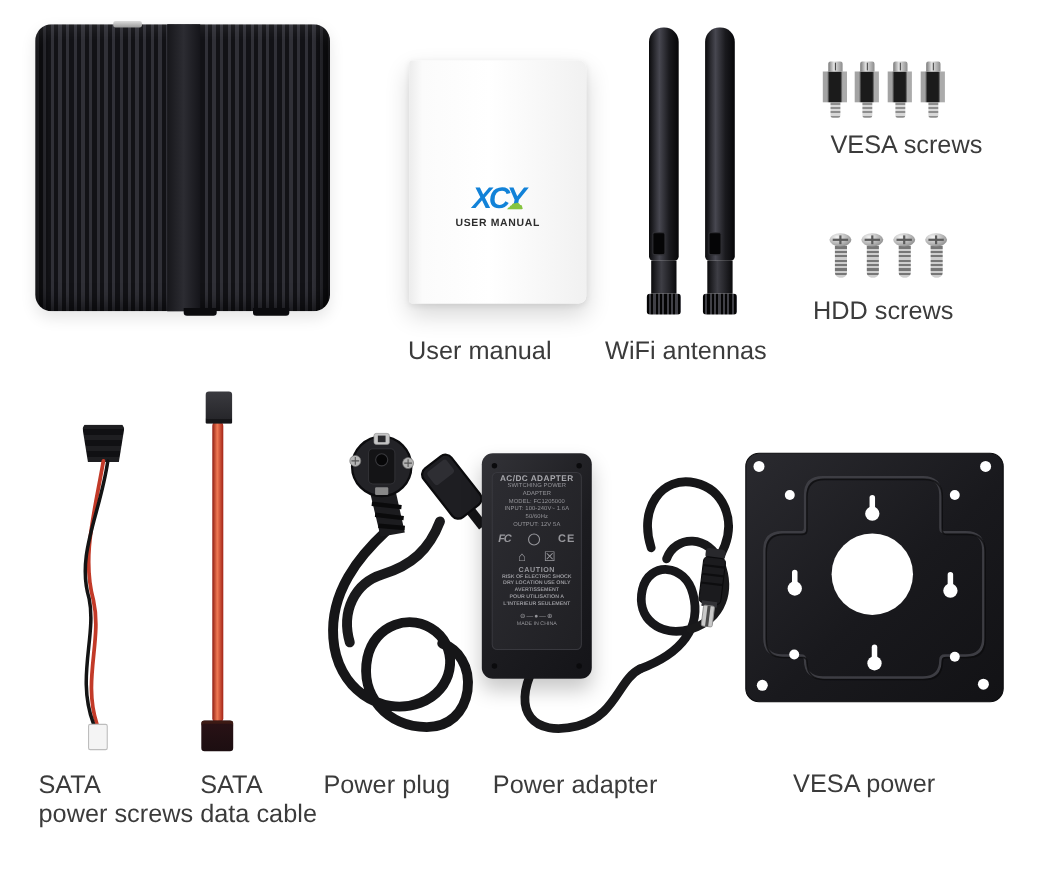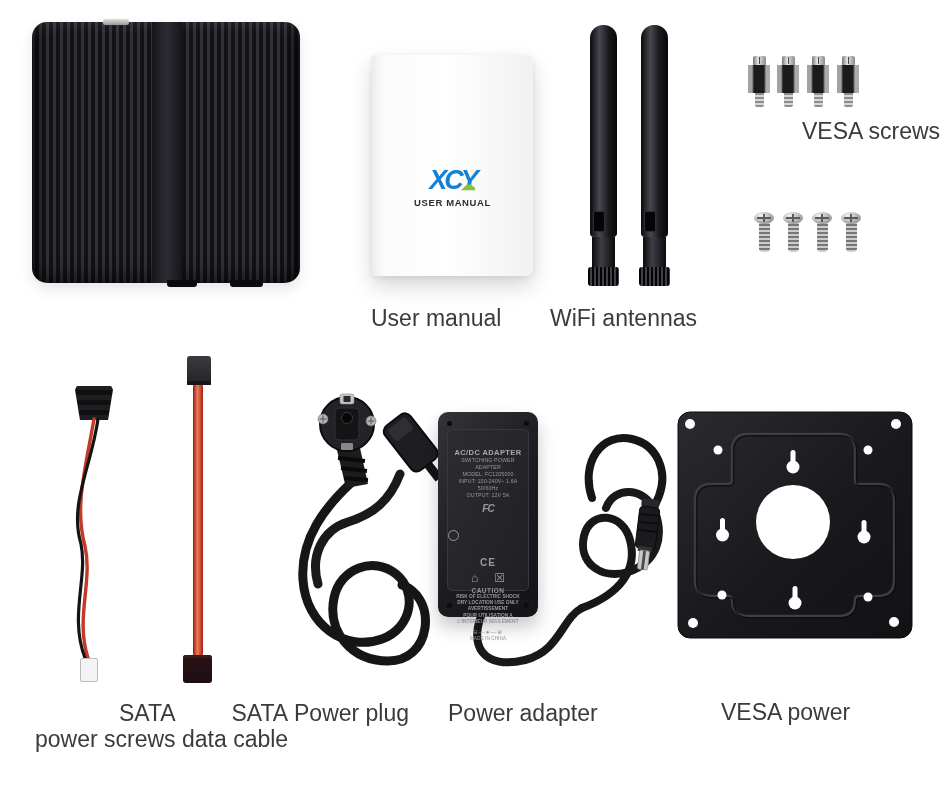--- a/index.html
+++ b/index.html
@@ -1,19 +1,19 @@
 <!DOCTYPE html>
 <html><head>
 <meta charset="utf-8">
 <style>
   html,body{margin:0;padding:0;background:#ffffff;}
   .canvas{position:relative;width:950px;height:791px;background:#ffffff;overflow:hidden;
           font-family:"Liberation Sans",sans-serif;}
   .label{position:absolute;font-size:23px;line-height:26px;color:#3b3b3b;white-space:nowrap;}
-  .label span{display:block;text-align:right;}
+  .label span{display:block;}
   .center{text-align:center;}
 
   
   .minipc{position:absolute;left:32px;top:22px;width:268px;height:261px;border-radius:15px;
     background:
       linear-gradient(90deg, rgba(0,0,0,.55) 0px, rgba(0,0,0,0) 14px, rgba(0,0,0,0) 252px, rgba(0,0,0,.55) 268px),
       repeating-linear-gradient(90deg,#303037 0px,#303037 3px,#121216 3px,#121216 7px);
     box-shadow: inset 0 12px 16px -10px rgba(255,255,255,.10),
                 inset 0 -14px 18px -10px rgba(0,0,0,.65),
                 0 6px 14px rgba(0,0,0,.10);}
@@ -85,24 +85,24 @@
 
   
   .adapter-cable{position:absolute;left:430px;top:402px;z-index:0;}
   .brick{position:absolute;left:438px;top:412px;width:100px;height:205px;border-radius:10px;z-index:1;
     background:linear-gradient(125deg,#333338,#1c1c20 55%,#141418);
     box-shadow:0 10px 18px rgba(0,0,0,.22);}
   .brick-screw{position:absolute;width:5px;height:5px;border-radius:50%;background:#0b0b0d;}
   .bs1{left:9px;top:9px;} .bs2{left:86px;top:9px;} .bs3{left:9px;top:191px;} .bs4{left:86px;top:191px;}
   .plate{position:absolute;left:9px;top:17px;width:82px;height:162px;border-radius:5px;
     background:linear-gradient(115deg,#2c2c31,#202024);border:1px solid #38383e;
-    color:#97979c;text-align:center;box-sizing:border-box;padding-top:18px;}
+    color:#97979c;text-align:center;box-sizing:border-box;padding-top:0;}
   .pl-title{font-size:7.5px;font-weight:bold;letter-spacing:.4px;color:#a8a8ad;}
   .pl-line{font-size:5.3px;line-height:7px;letter-spacing:.1px;}
-  .pl-marks{display:flex;justify-content:center;gap:16px;margin:4px 0 3px;flex-direction:column;}
+  .pl-marks{display:flex;justify-content:center;align-items:center;gap:16px;margin:4px 0 3px;}
   .pl-fcc{font-size:10px;font-weight:bold;font-style:italic;letter-spacing:-1px;}
   .pl-rohs{width:9px;height:9px;border:1px solid #97979c;border-radius:50%;display:inline-block;}
   .pl-ce{font-size:10px;font-weight:bold;letter-spacing:1px;}
   .pl-icons{display:flex;justify-content:center;gap:16px;margin:1px 0 2px;font-size:12px;color:#9a9a9f;}
   .pl-caution{font-size:6.5px;font-weight:bold;letter-spacing:.5px;margin-top:1px;}
   .pl-cline{font-size:4.8px;line-height:6.2px;font-weight:bold;}
   .pl-polar{font-size:6px;margin-top:3px;letter-spacing:1px;}
   .pl-made{font-size:4.8px;margin-top:1px;}
 
   
@@ -155,38 +155,39 @@
   <div class="standoff so3">
     <div class="so-head"></div>
     <div class="so-body"></div>
     <div class="so-stud"></div>
     </div>
   <div class="standoff so4">
     <div class="so-head"></div>
     <div class="so-body"></div>
     <div class="so-stud"></div>
     </div>
-  <div class="label" style="left:755px;top:118px;margin-left:47px;">VESA screws</div>
+  <div class="label" style="left:755px;top:118px;">VESA screws</div>
 
   <div class="hddscrew hs1">
     <div class="hs-head"></div>
     <div class="hs-shank"></div>
     </div>
   <div class="hddscrew hs2">
     <div class="hs-head"></div>
     <div class="hs-shank"></div>
     </div>
   <div class="hddscrew hs3">
     <div class="hs-head"></div>
     <div class="hs-shank"></div>
     </div>
   <div class="hddscrew hs4">
     <div class="hs-head"></div>
     <div class="hs-shank"></div>
     </div>
+  <div class="label" style="left:739px;top:269px;">HDD screws</div>
 
   <div class="satapower">
     <div class="sp-conn"></div>
     <svg width="70" height="300" viewBox="0 0 70 300" style="left:0;top:0;">
       <path d="M39,33 C31,80 19,120 30,160 C38,196 20,232 33,272" fill="none" stroke="#c23a28" stroke-width="3.4" stroke-linecap="round"></path>
       <path d="M43,33 C36,82 14,118 26,158 C33,192 14,230 30,272" fill="none" stroke="#141414" stroke-width="3.2" stroke-linecap="round"></path>
     </svg>
     <div class="sp-white"></div>
   </div>
   <div class="label" style="left:35px;top:700px;">

